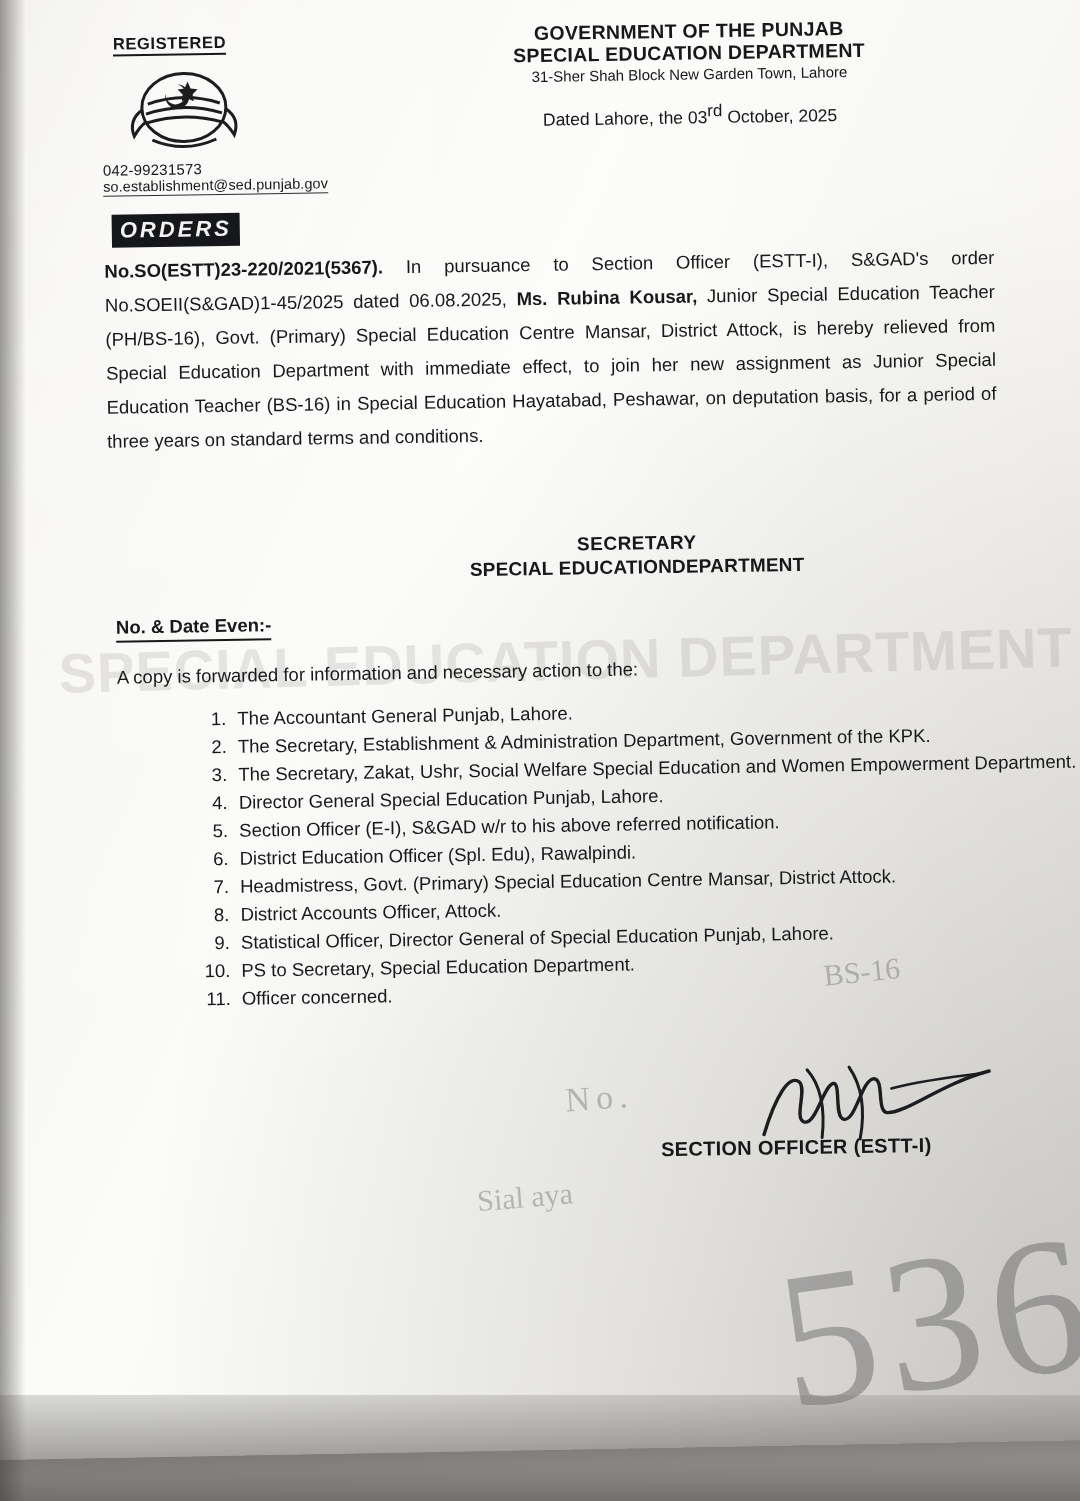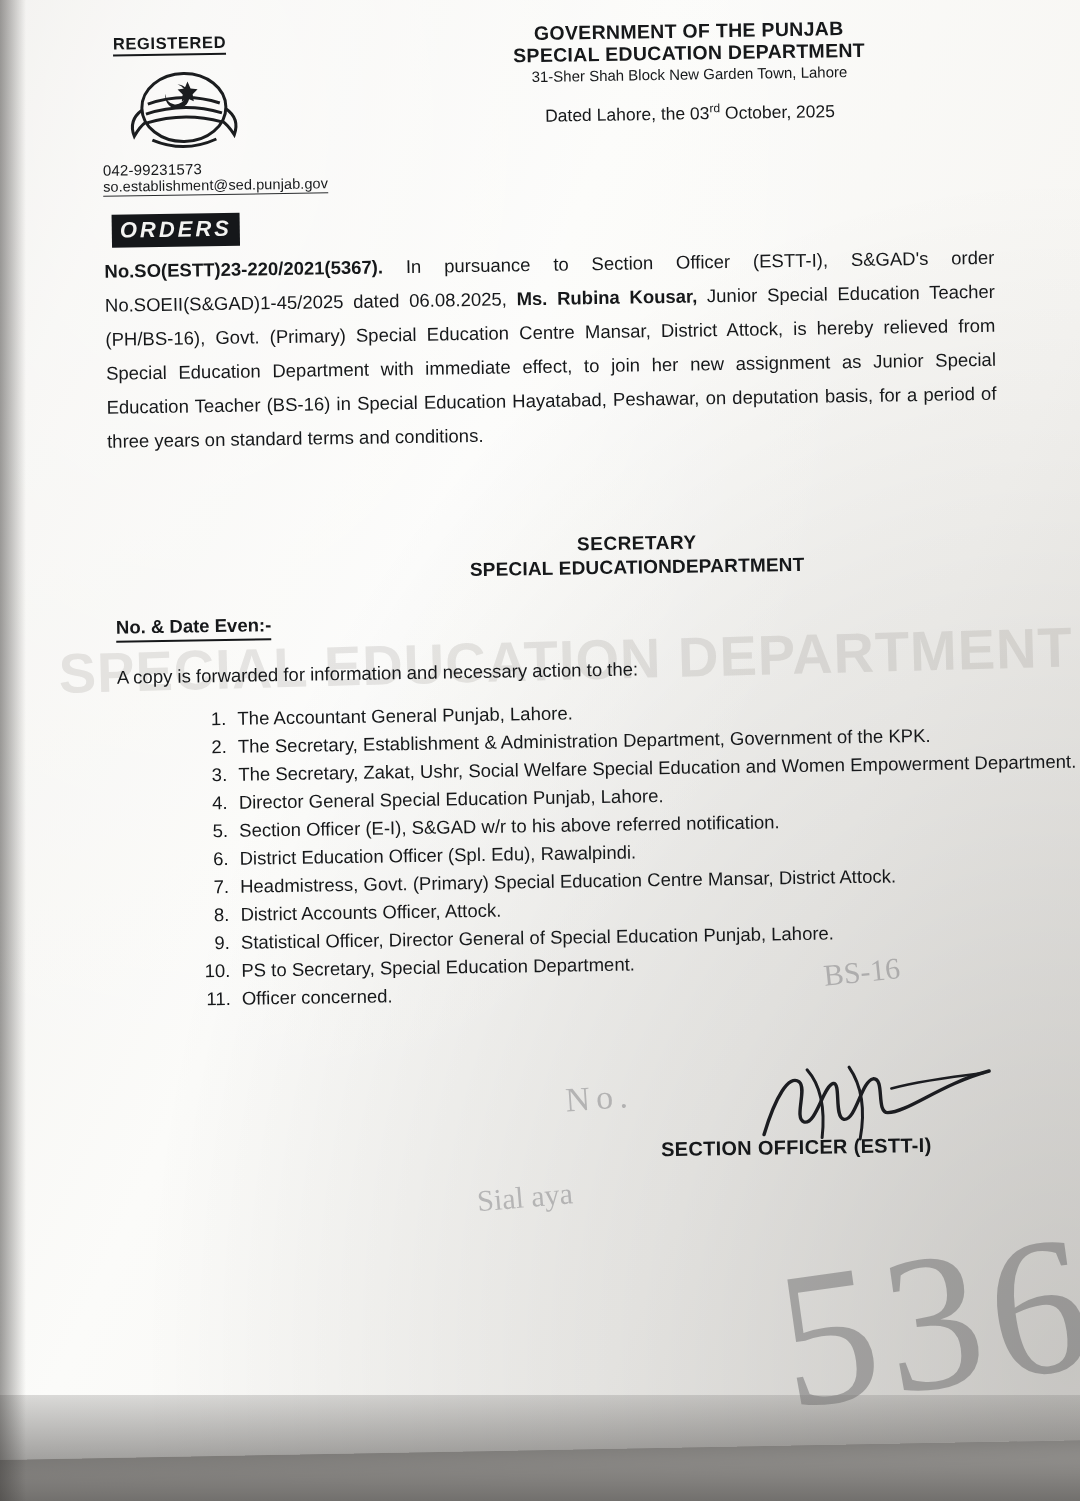--- a/index.html
+++ b/index.html
@@ -89,21 +89,21 @@
     text-align: center;
     font-size: 15px;
   }
   .dated {
     position: absolute;
     left: 390px; top: 104px;
     width: 620px;
     text-align: center;
     font-size: 17.5px;
   }
-  .dated sup { font-size: 12px; }
+  .dated sup { font-size: 17px; }
 
   
   .orders {
     position: absolute;
     left: 120px; top: 208px;
     background: #15171a;
     color: #f3f3f1;
     font-weight: bold;
     font-style: italic;
     font-size: 22px;

